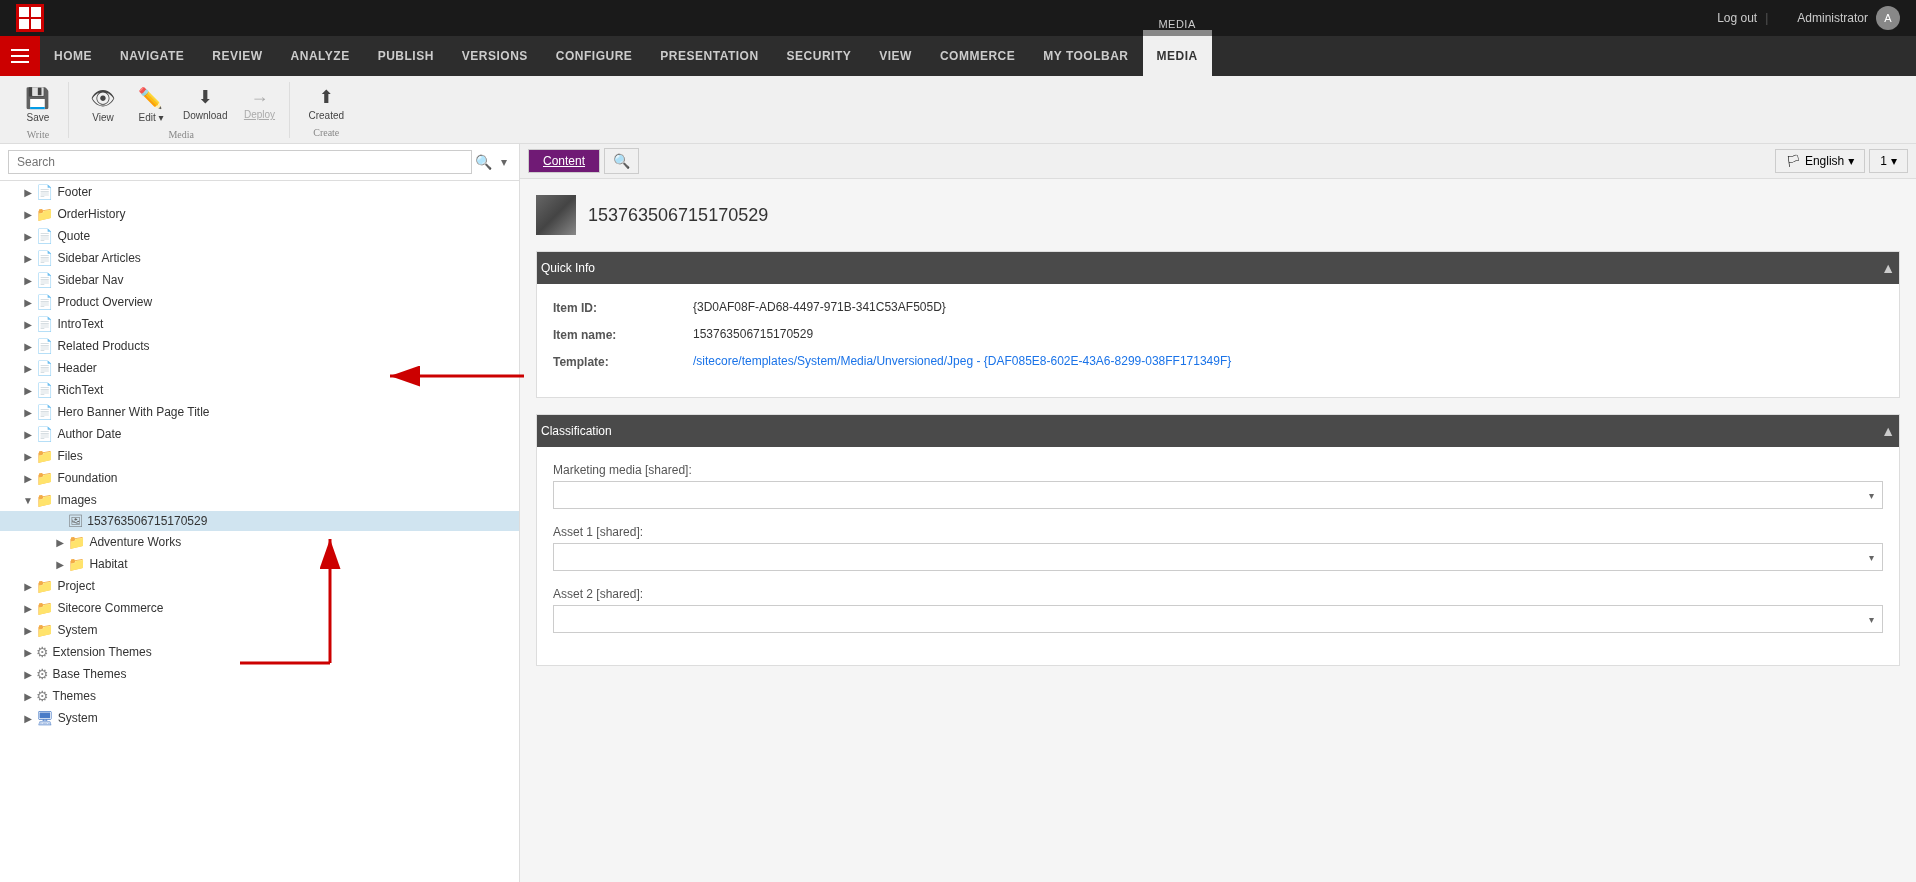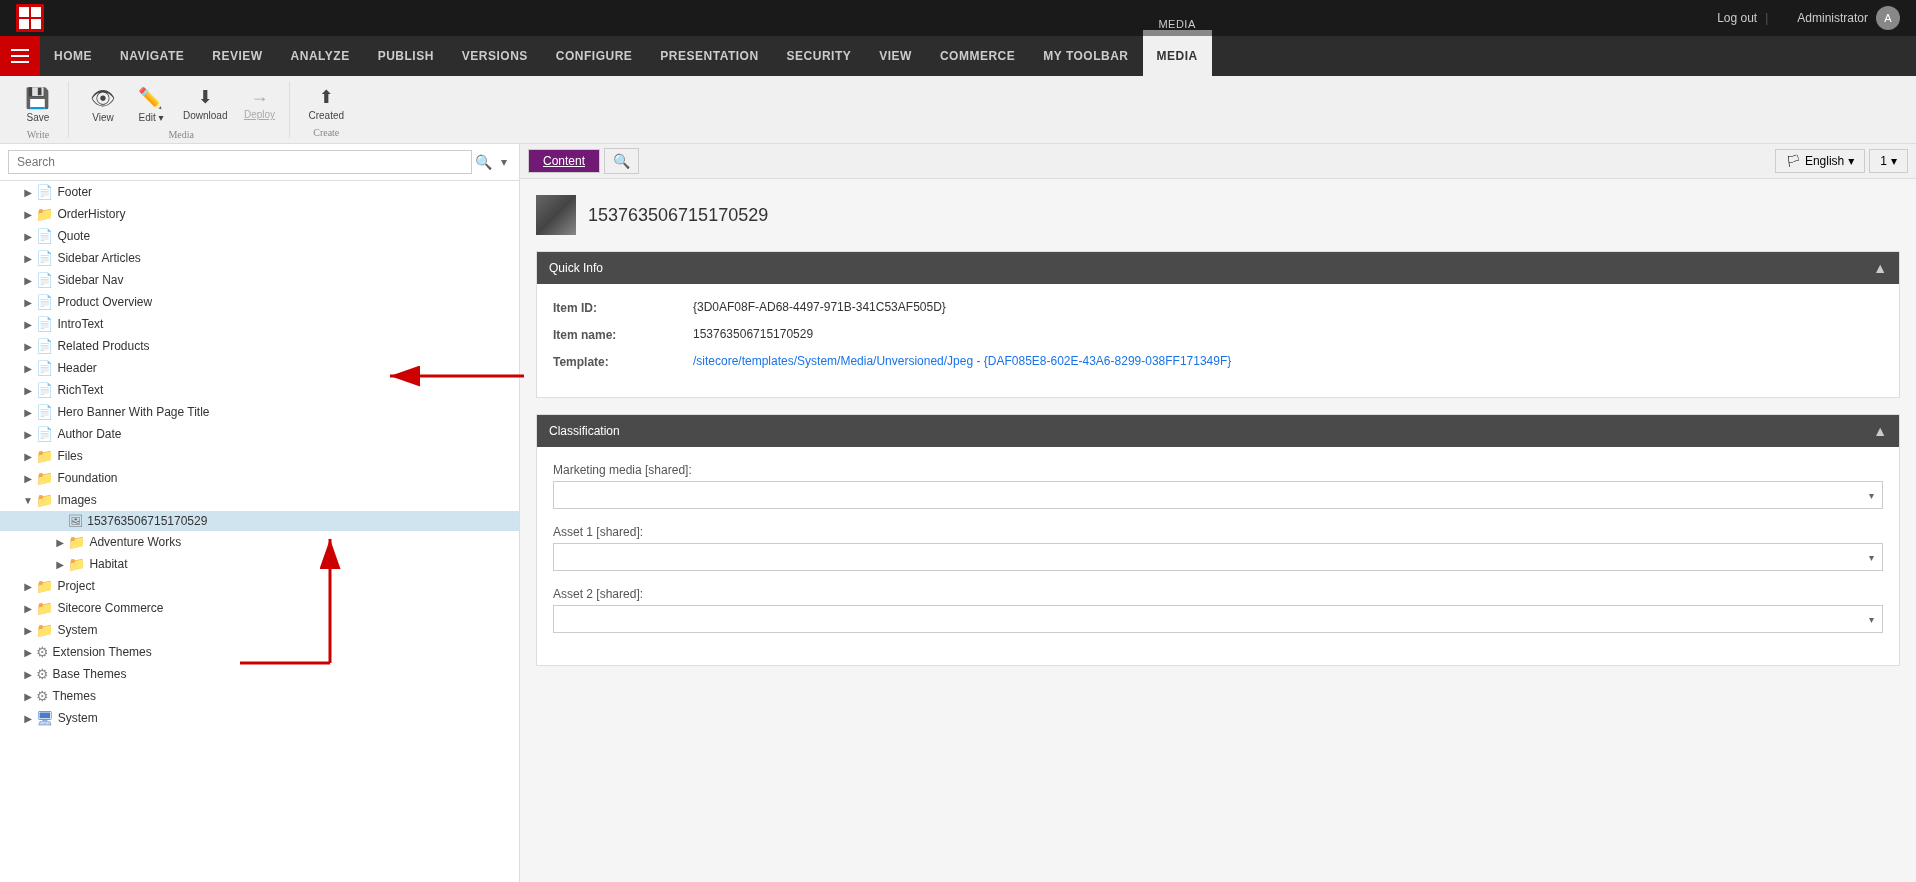--- a/index.html
+++ b/index.html
@@ -271,21 +271,21 @@
 
     
     .section {
       margin-bottom: 16px;
       border: 1px solid #ddd;
       background: #fff;
     }
     .section-header {
       background: #4a4a4a;
       color: #fff;
-      padding: 8px 12px;
+      padding: 8px 4px;
       display: flex;
       align-items: center;
       justify-content: space-between;
       cursor: pointer;
     }
     .section-header .collapse-icon { font-size: 14px; color: #ccc; }
     .section-content { padding: 16px; }
     .field-row {
       display: flex;
       margin-bottom: 12px;

